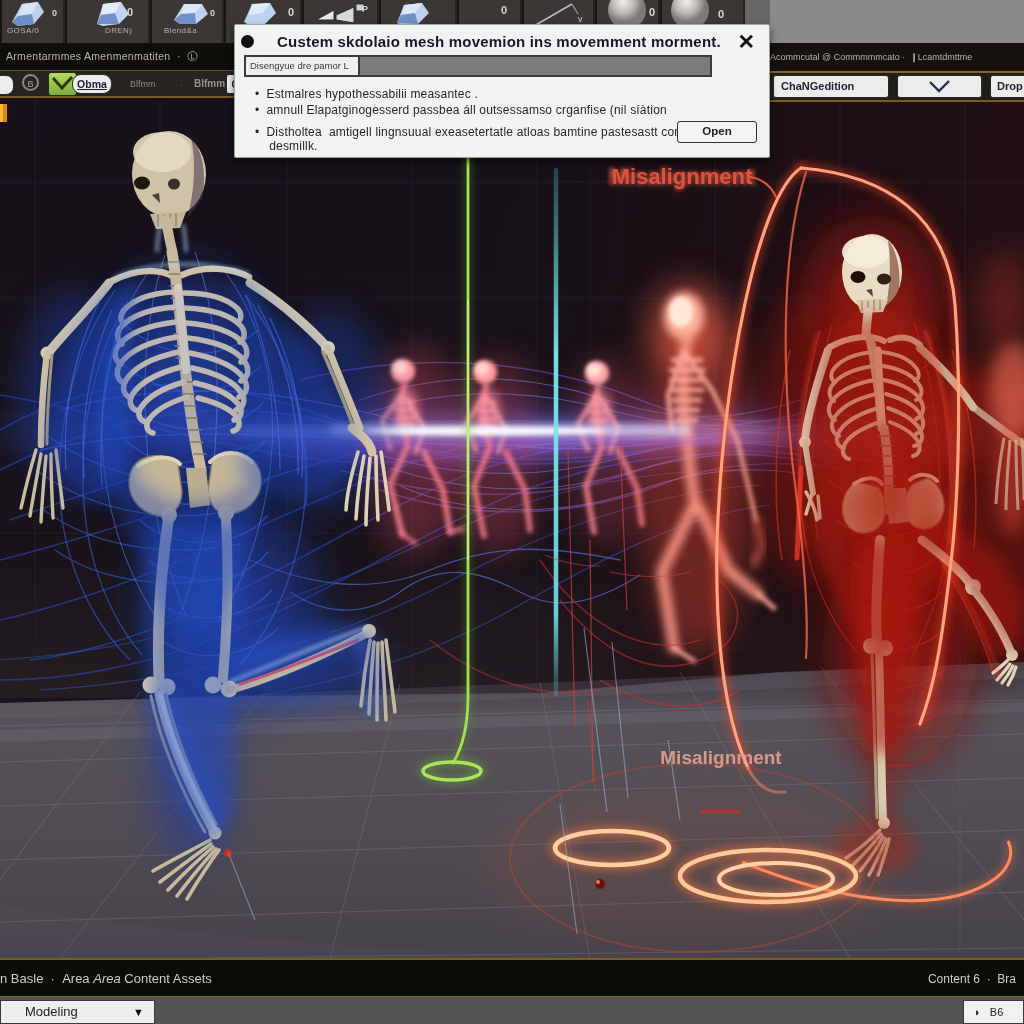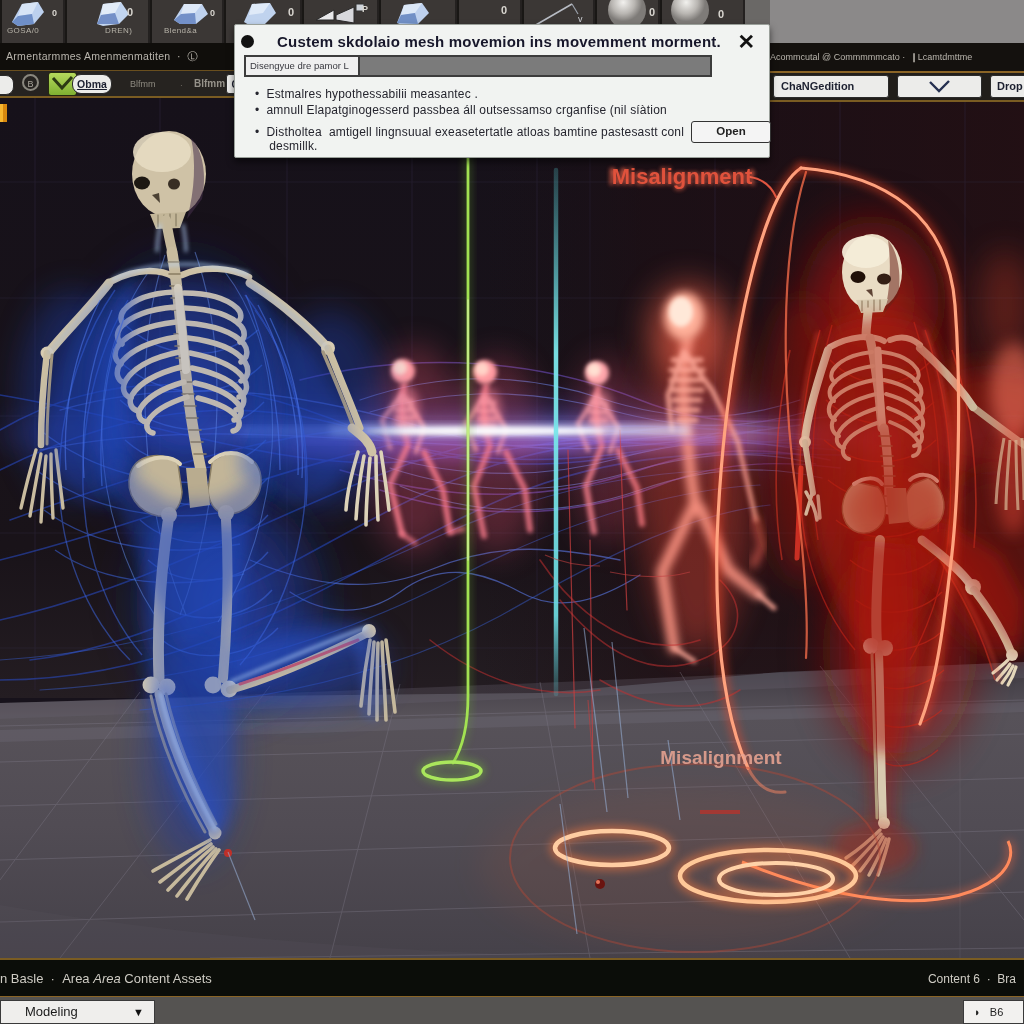--- a/index.html
+++ b/index.html
@@ -33,21 +33,21 @@
   
   #dialog{left:234px;top:24px;width:536px;height:134px;background:#f1f3f1;
           border:1px solid #9aa09a;box-shadow:0 4px 7px rgba(0,0,0,.55);border-radius:2px;}
   #dlg-title{position:absolute;left:22px;top:8px;font-size:15px;font-weight:bold;color:#17172a;letter-spacing:.2px;margin-left:20px;}
   #dlg-x{position:absolute;right:14px;top:5px;font-size:21px;font-weight:bold;color:#111;}
   #dlg-ic{position:absolute;left:6px;top:10px;width:13px;height:13px;border-radius:50%;background:#111;}
   #dlg-input{position:absolute;left:9px;top:30px;width:468px;height:22px;border:2px solid #3c3c3c;background:#efefef;}
   #dlg-input .cap{position:absolute;left:4px;top:3px;font-size:9.5px;color:#38383f;width:104px;}
   #dlg-input .field{position:absolute;left:112px;top:0;right:0;bottom:0;background:#7b7b7b;border-left:2px solid #3c3c3c;}
   .blt{position:absolute;left:20px;font-size:12px;color:#25252e;letter-spacing:.2px;}
-  #dlg-open{position:absolute;left:456px;top:96px;width:80px;height:22px;background:#f4f4f4;border:1.5px solid #333;
+  #dlg-open{position:absolute;left:442px;top:96px;width:80px;height:22px;background:#f4f4f4;border:1.5px solid #333;
             border-radius:3px;font-size:11.5px;font-weight:bold;color:#222;text-align:center;line-height:19px;}
 </style>
 </head>
 <body>
 <div id="stage">
   <svg class="abs" id="scene" width="1024" height="1024" viewBox="0 0 1024 1024" style="left:0;top:0">
     <defs>
       <filter id="b2" x="-40%" y="-40%" width="180%" height="180%">
           <feGaussianBlur stdDeviation="2"></feGaussianBlur>
         </filter>

